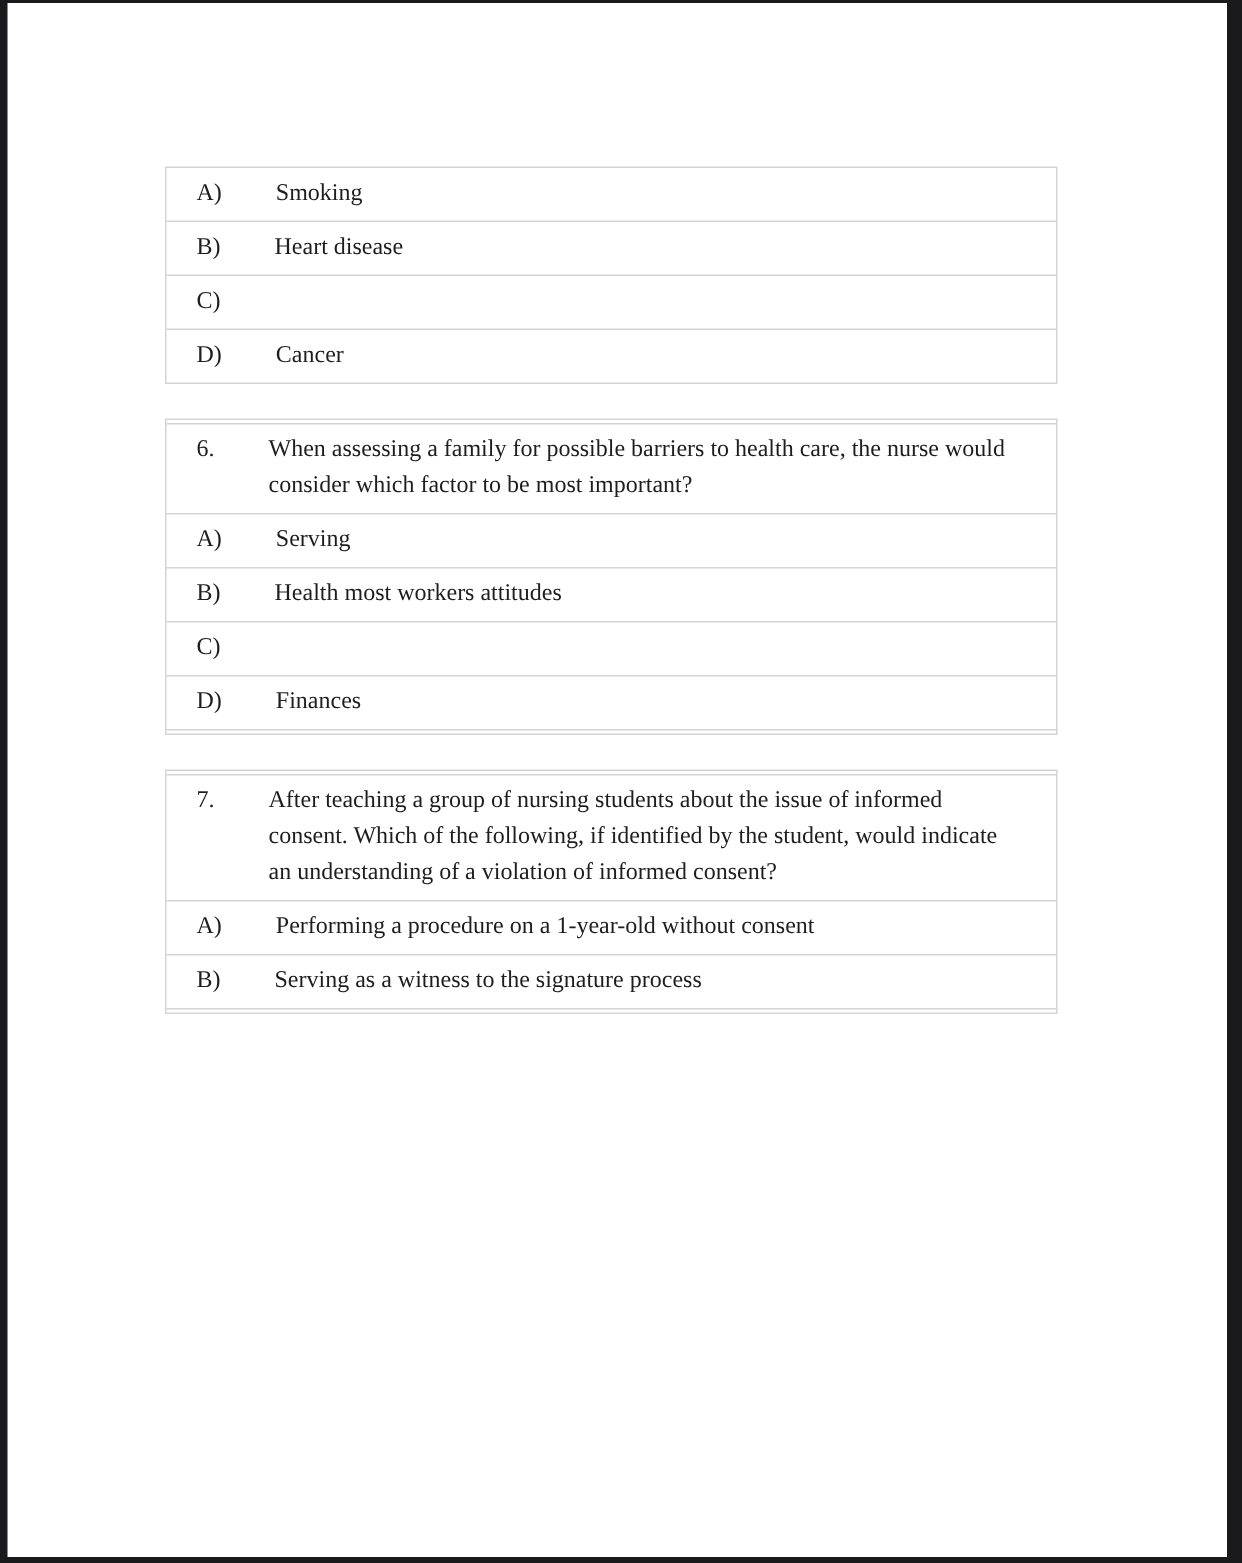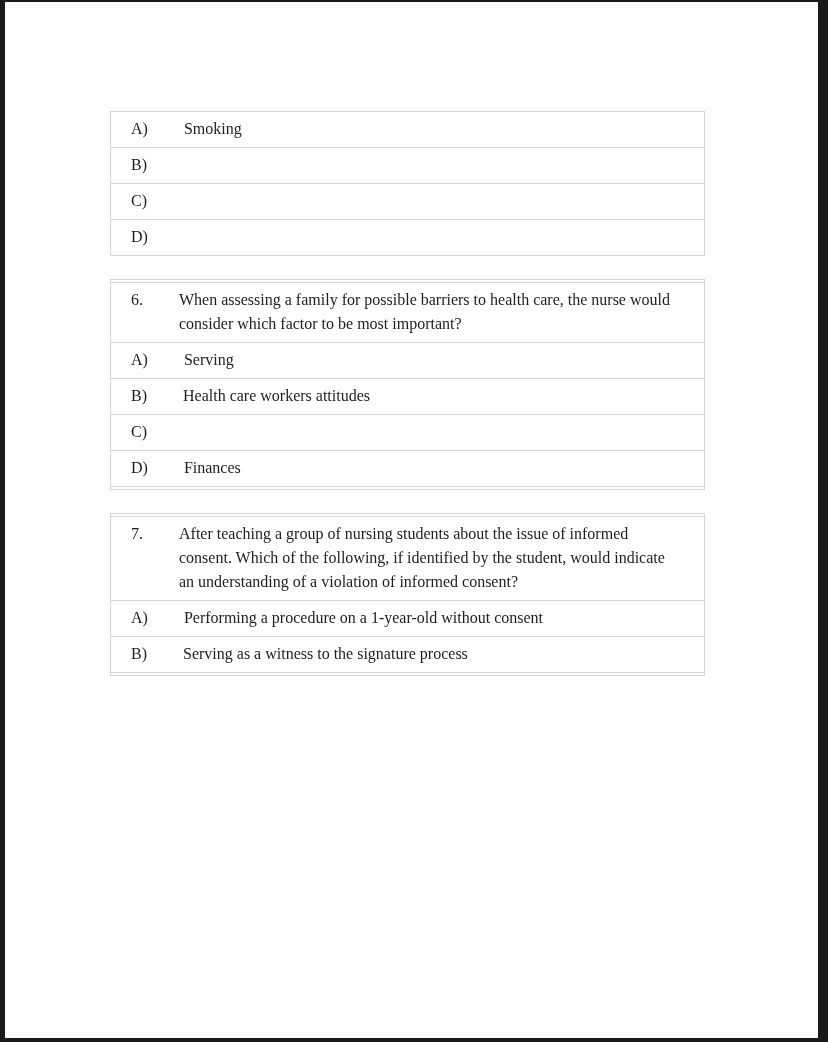--- a/index.html
+++ b/index.html
@@ -61,41 +61,43 @@
 <div class="paper">
   <div class="content">
 
     <div class="qtable gap-after">
       <div class="trow">
         <div class="cell-label">A)</div>
         <div class="cell-text">Smoking</div>
       </div>
       <div class="trow">
         <div class="cell-label">B)</div>
+        <div class="cell-text">Heart disease</div>
       </div>
       <div class="trow">
         <div class="cell-label">C)</div>
       </div>
       <div class="trow">
         <div class="cell-label">D)</div>
+        <div class="cell-text">Cancer</div>
       </div>
     </div>
 
     <div class="qtable framed gap-after">
       <div class="trow">
         <div class="cell-label">6.</div>
         <div class="cell-text">When assessing a family for possible barriers to health care, the nurse would consider which factor to be most important?</div>
       </div>
       <div class="trow">
         <div class="cell-label">A)</div>
         <div class="cell-text">Serving</div>
       </div>
       <div class="trow">
         <div class="cell-label">B)</div>
-        <div class="cell-text">Health care workers attitudes</div>
+        <div class="cell-text">Health most workers attitudes</div>
       </div>
       <div class="trow">
         <div class="cell-label">C)</div>
       </div>
       <div class="trow">
         <div class="cell-label">D)</div>
         <div class="cell-text">Finances</div>
       </div>
     </div>
 

